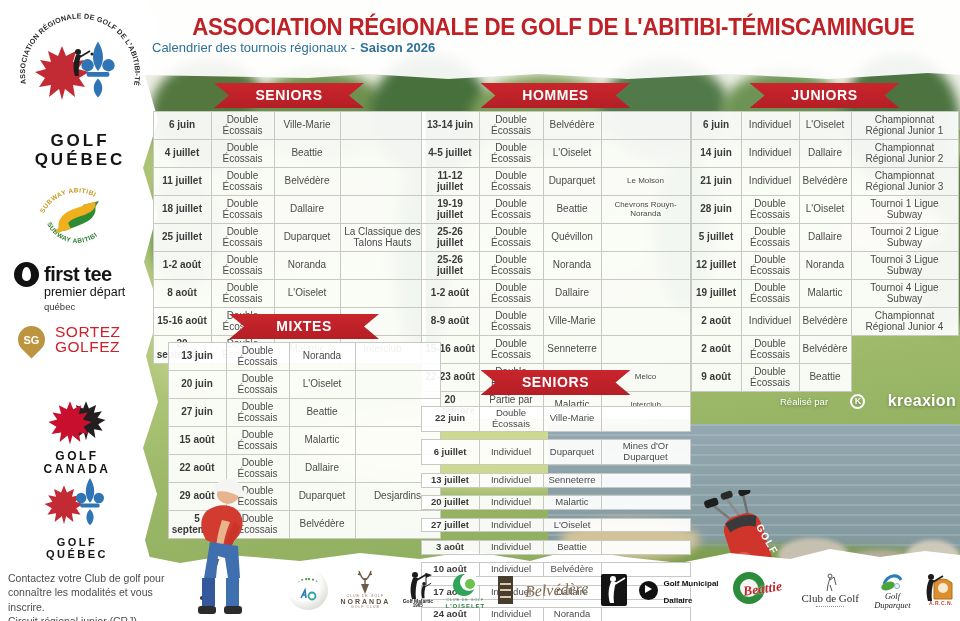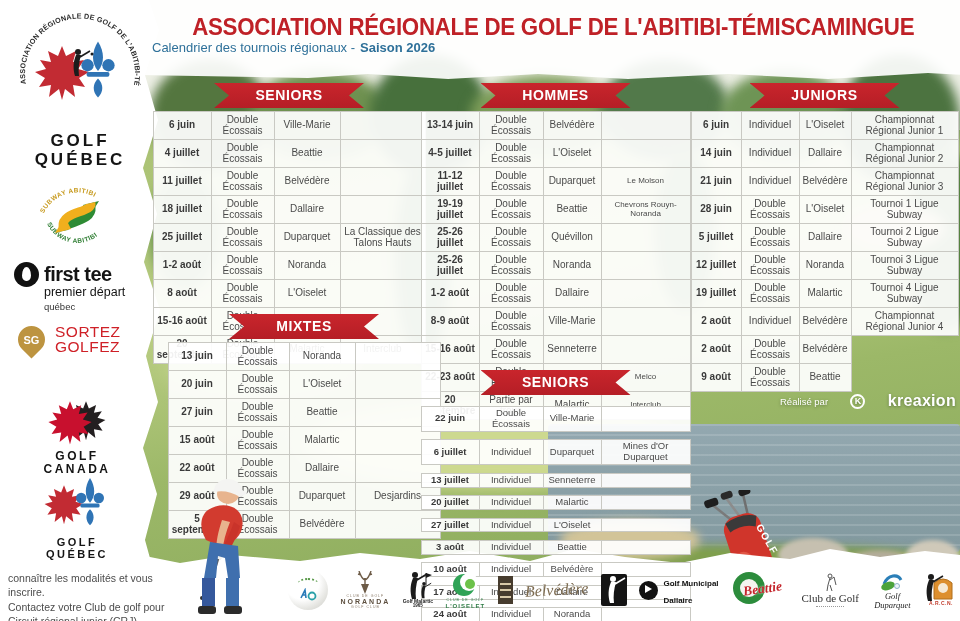--- a/index.html
+++ b/index.html
@@ -541,22 +541,22 @@
         </g>
       <g transform="translate(56,28) scale(.8)" fill="#2f74b5">
           <use href="#fleur"></use>
         </g>
     </svg>
     <div class="gq-word">GOLF</div>
     <div class="gq-word">QUÉBEC</div>
   </div>
 
   <div class="abs contact">
+    <div>Contactez votre Club de golf pour</div>
     <div>connaître les modalités et vous inscrire.</div>
-    <div>Contactez votre Club de golf pour</div>
     <div>Circuit régional junior (CRJ)</div>
   </div>
 
   <svg class="abs" style="left:150px;top:466px;z-index:9" width="130" height="155" viewBox="0 0 130 155">
     <ellipse cx="78" cy="28" rx="11" ry="10" fill="#e8b48e"></ellipse>
     <path d="M64,26 a14,12 0 0 1 28,-2 l6,3 -8,4 q-13,-8 -26,-5 Z" fill="#f4f4f2"></path>
     <path d="M58,44 C70,36 88,38 92,52 C95,66 86,78 70,80 L56,74 C49,62 50,50 58,44 Z" fill="#d23b2f"></path>
     <path d="M72,54 C68,66 66,76 66,86 L72,88 C73,76 76,66 80,56 Z" fill="#e8b48e"></path>
     <path d="M84,56 C80,68 74,78 70,88 L76,90 C82,80 88,68 90,60 Z" fill="#c9332a"></path>
     <circle cx="68" cy="90" r="4.5" fill="#f2f2f0"></circle>

